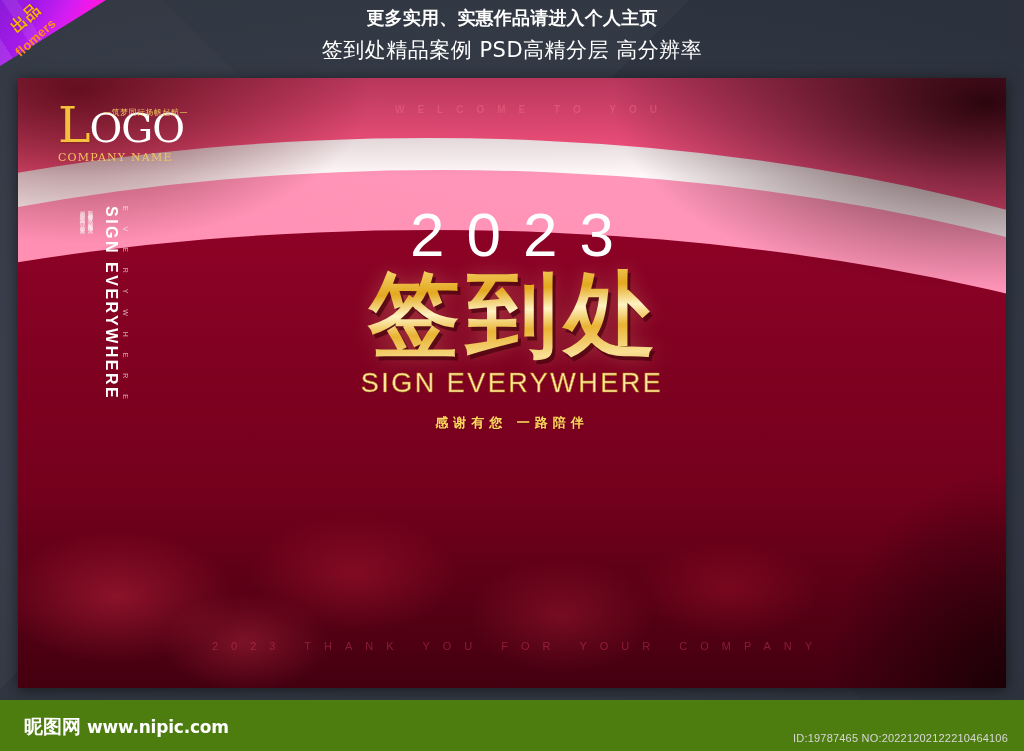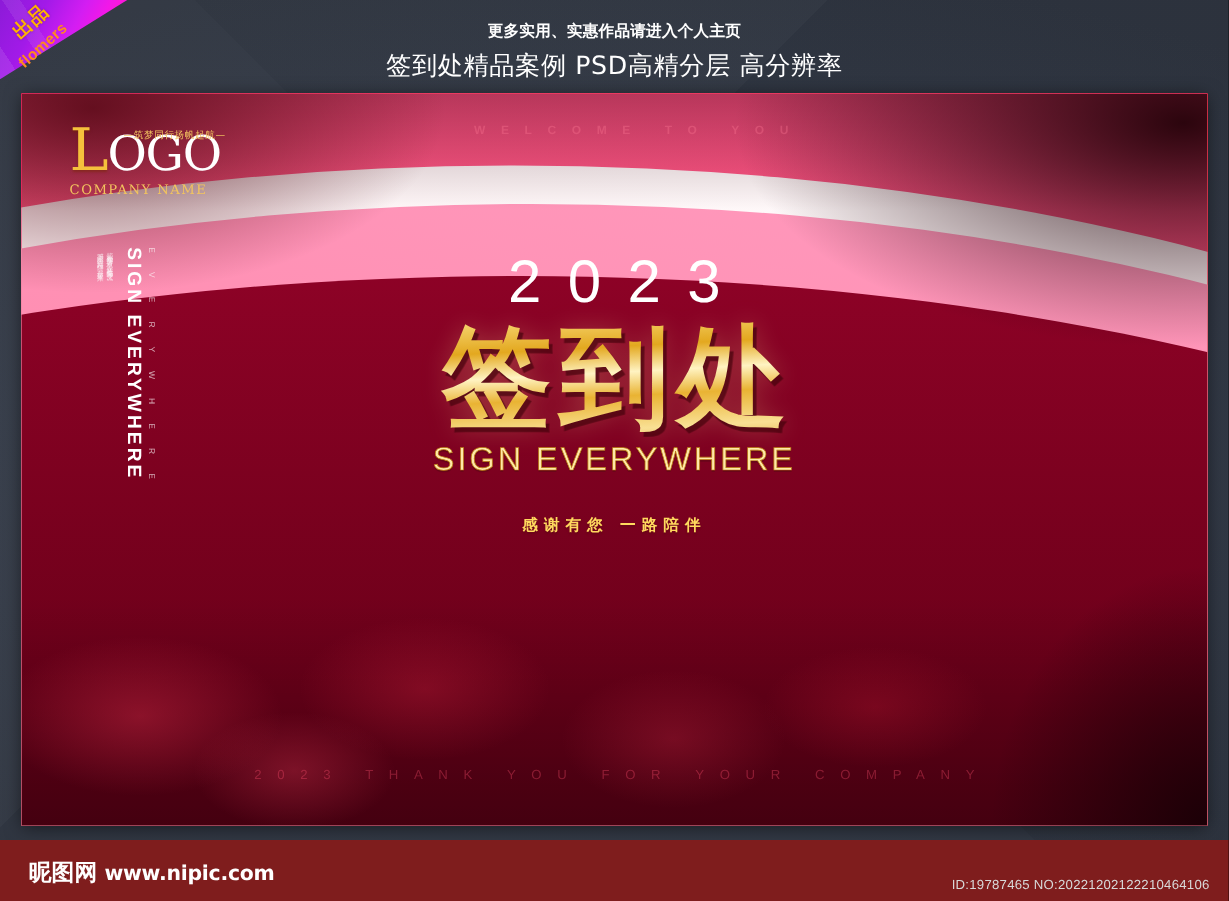--- a/index.html
+++ b/index.html
@@ -54,23 +54,23 @@
   .ribbon .rib-en {
     position:absolute; left:11px; top:30px;
     transform:rotate(-42deg);
     font-size:13px; font-weight:700; letter-spacing:.3px;
     color:#ff8a1e; white-space:nowrap;
   }
 
   
   .hdr { position:absolute; left:0; top:0; width:1024px; z-index:20; text-align:center; }
   .hdr .line1 {
-    margin-top:17px;
+    margin-top:6px;
     font-family:Liberation Serif, serif;
-    font-size:13px; font-weight:700; color:#ffffff; letter-spacing:.2px;
+    font-size:18px; font-weight:700; color:#ffffff; letter-spacing:.2px;
   }
   .hdr .line2 {
     margin-top:6px;
     font-family:"DejaVu Sans", sans-serif;
     font-size:21px; font-weight:400; color:#ffffff; letter-spacing:.5px;
   }
 
   
   .poster {
     position:absolute; left:18px; top:78px; width:988px; height:610px;
@@ -246,21 +246,21 @@
     font-size:10px; font-weight:700;
     letter-spacing:13px; color:rgba(255,120,150,.33);
     text-indent:13px;
     padding-left:28px;
   }
 
   
   .center { position:absolute; left:0; right:0; top:122px; z-index:12; text-align:center; }
   .year {
     font-family:"Liberation Sans", sans-serif;
-    font-size:50px; font-weight:300; color:#ffffff;
+    font-size:62px; font-weight:300; color:#ffffff;
     letter-spacing:22px; text-indent:22px; line-height:70px;
   }
   .cn-title {
     font-family:"DejaVu Sans", sans-serif;
     font-size:92px; font-weight:700; line-height:102px;
     letter-spacing:6px; text-indent:6px;
     background:linear-gradient(177deg,#fff6cf 0%,#f7d878 14%,#e8ae2a 32%,#fdf0b6 46%,#f0c martyr 47%,#e5a51f 62%,#f8dd8d 80%,#d99a18 100%);
     background:linear-gradient(177deg,#fff8da 0%,#f6d672 15%,#e3a81f 33%,#fff3c2 47%,#e9b333 60%,#f9e094 78%,#cf8f12 100%);
     -webkit-background-clip:text; background-clip:text;
     color:transparent; -webkit-text-fill-color:transparent;
@@ -273,37 +273,37 @@
     color:#ffe9a8;
     -webkit-text-stroke:.6px #b8790e;
     text-shadow:0 1px 0 rgba(90,10,20,.55);
     margin-top:2px;
   }
   .thanks-cn {
     font-family:"DejaVu Sans", sans-serif;
     font-size:13px; font-weight:700; letter-spacing:5px;
     color:#ffd95e;
     text-shadow:0 1px 1px rgba(90,10,20,.5);
-    margin-top:30px;
+    margin-top:15px;
   }
 
   
   .footline {
     position:absolute; left:0; right:0; bottom:36px; z-index:12;
     text-align:center;
     font-size:11px; font-weight:400;
     letter-spacing:13px; text-indent:13px;
     color:rgba(255,80,110,.34);
     white-space:nowrap;
   }
 
   
   .footer {
     position:absolute; left:0; bottom:0; width:1024px; height:51px;
-    background:#7f1d1d; z-index:30;
+    background:#4d7c0f; z-index:30;
   }
   .footer .brand {
     position:absolute; left:24px; top:14px;
     display:flex; align-items:baseline; gap:6px;
   }
   .footer .brand-cn {
     font-family:"DejaVu Sans", sans-serif;
     font-size:19px; font-weight:700; color:#ffffff; letter-spacing:0px;
   }
   .footer .brand-url {

